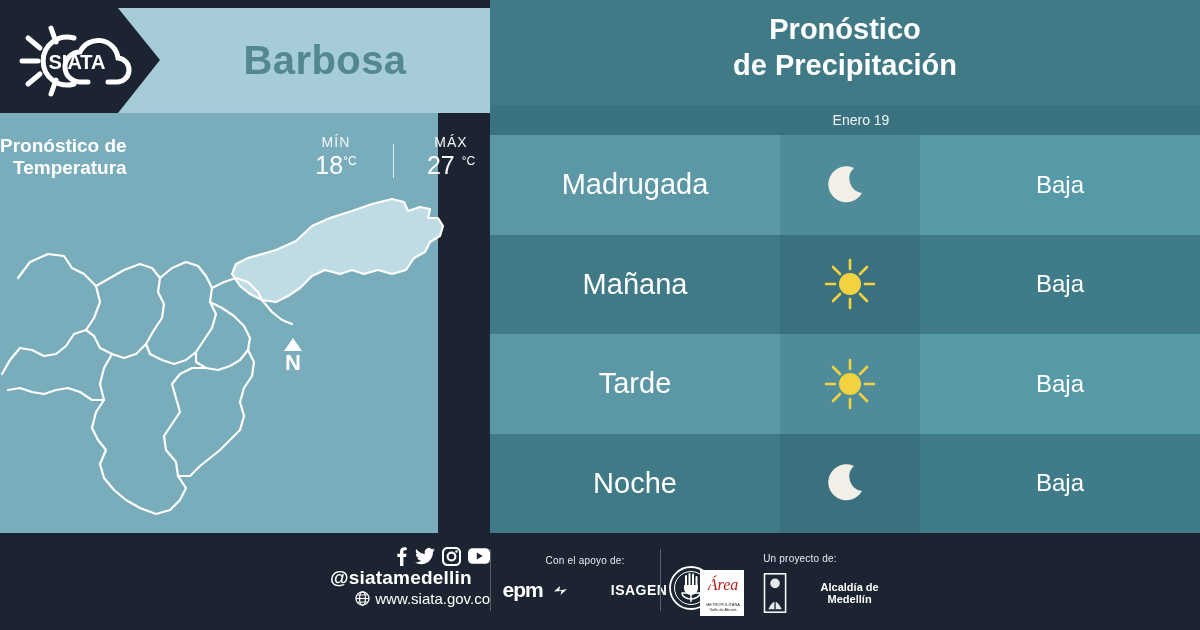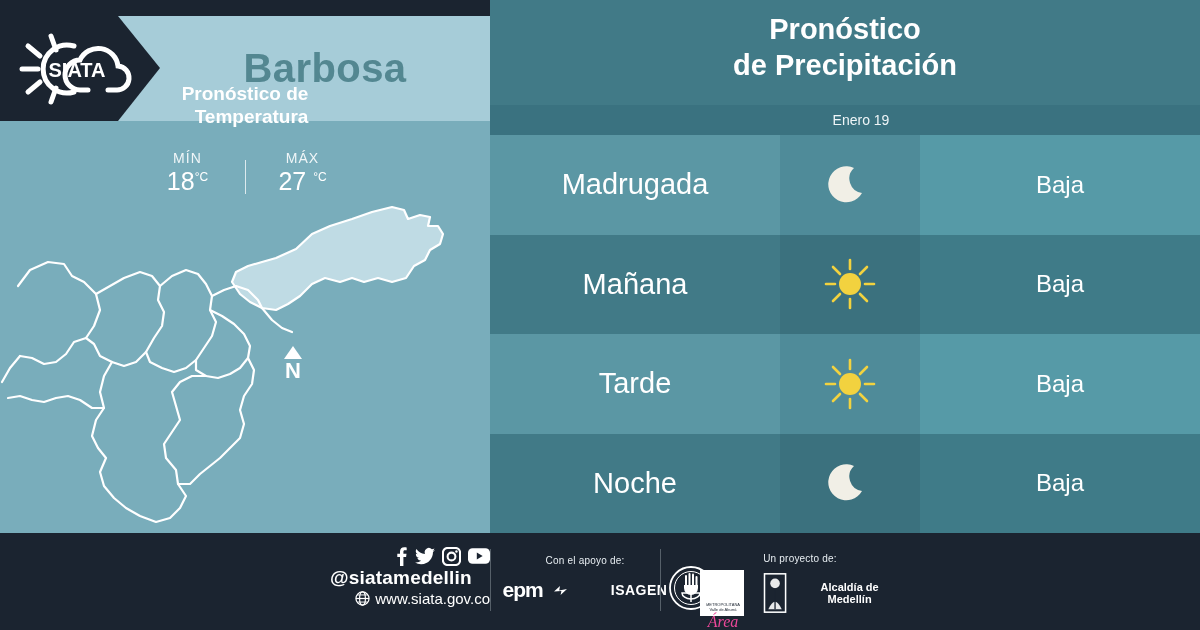--- a/index.html
+++ b/index.html
@@ -5,21 +5,21 @@
   * { margin:0; padding:0; box-sizing:border-box; }
   html,body { width:1200px; height:630px; overflow:hidden; }
   body {
     font-family:"Liberation Sans", sans-serif;
     background:#1b2430;
   }
   .canvas { position:relative; width:1200px; height:630px; }
 
   
   .left-panel {
-    position:absolute; left:0; top:16px; width:490px; height:533px;
+    position:absolute; left:0; top:8px; width:438px; height:533px;
     background:#79adbb;
   }
   .left-header {
     position:absolute; left:0; top:0; width:490px; height:105px;
     background:#a6ccd8;
   }
   .logo-arrow {
     position:absolute; left:0; top:0; width:160px; height:105px;
     background:#1b2430;
     clip-path: polygon(0 0, 118px 0, 160px 52px, 118px 105px, 0 105px);
@@ -28,21 +28,21 @@
   .logo-svg { position:absolute; left:14px; top:14px; }
   .city-title {
     position:absolute; left:160px; top:0; width:330px; height:105px;
     display:flex; align-items:center; justify-content:center;
     font-size:40px; font-weight:bold; color:#538791;
     letter-spacing:.4px;
   }
 
   .temp-block {
     position:absolute; left:0; top:118px; width:490px; height:62px;
-    display:flex; align-items:center; justify-content:flex-end; gap:22px;flex-direction:column;
+    display:flex; align-items:center; justify-content:space-between; gap:22px;
   }
   .temp-label {
     font-size:19px; font-weight:bold; color:#ffffff;
     text-align:right; line-height:1.18;
   }
   .temp-vals { display:flex; align-items:flex-end; gap:16px; }
   .temp-col { width:78px; text-align:center; color:#ffffff; }
   .temp-col .cap { font-size:14px; letter-spacing:1.1px; color:#f0f6f8; }
   .temp-col .val { font-size:25px; margin-top:1px; }
   .temp-col .val sup { font-size:12px; vertical-align:super; }
@@ -101,21 +101,21 @@
   .f-sep { position:absolute; top:16px; width:1px; height:62px; background:#566069; }
   .f-apoyo { position:absolute; left:505px; top:22px; width:160px; text-align:center; }
   .f-capt { font-size:10px; color:#e7edf1; letter-spacing:.2px; }
   .f-logos-epm { display:flex; align-items:center; justify-content:center; gap:10px; margin-top:12px;text-align:right; }
   .epm-txt { font-size:21px; font-weight:bold; letter-spacing:-1px; }
   .isagen-txt { font-size:14px; font-weight:bold; letter-spacing:.5px;padding-left:40px; }
   .f-proyecto { position:absolute; left:700px; top:20px; width:200px; text-align:center; }
   .f-logos-proj { display:flex; align-items:center; justify-content:center; gap:9px; margin-top:6px; }
   .area-box { width:46px; height:46px; background:#ffffff; position:relative; }
   .area-script { position:absolute; left:0; top:6px; width:46px; text-align:center;
-     font-family:"Liberation Serif", serif; font-style:italic; font-size:16px; color:#ec4899;margin-top:37px; }
+     font-family:"Liberation Serif", serif; font-style:italic; font-size:16px; color:#b91c1c; }
   .area-sub { position:absolute; left:0; bottom:4px; width:46px; text-align:center;
      font-size:4px; color:#1b2430; line-height:1.25; }
   .alc-wrap { display:flex; align-items:center; gap:2px; }
   .alc-txt { font-size:11px; font-weight:bold; }
   .seal { width:46px; height:46px; }
 </style>
 </head>
 <body>
 
 <div class="canvas">

